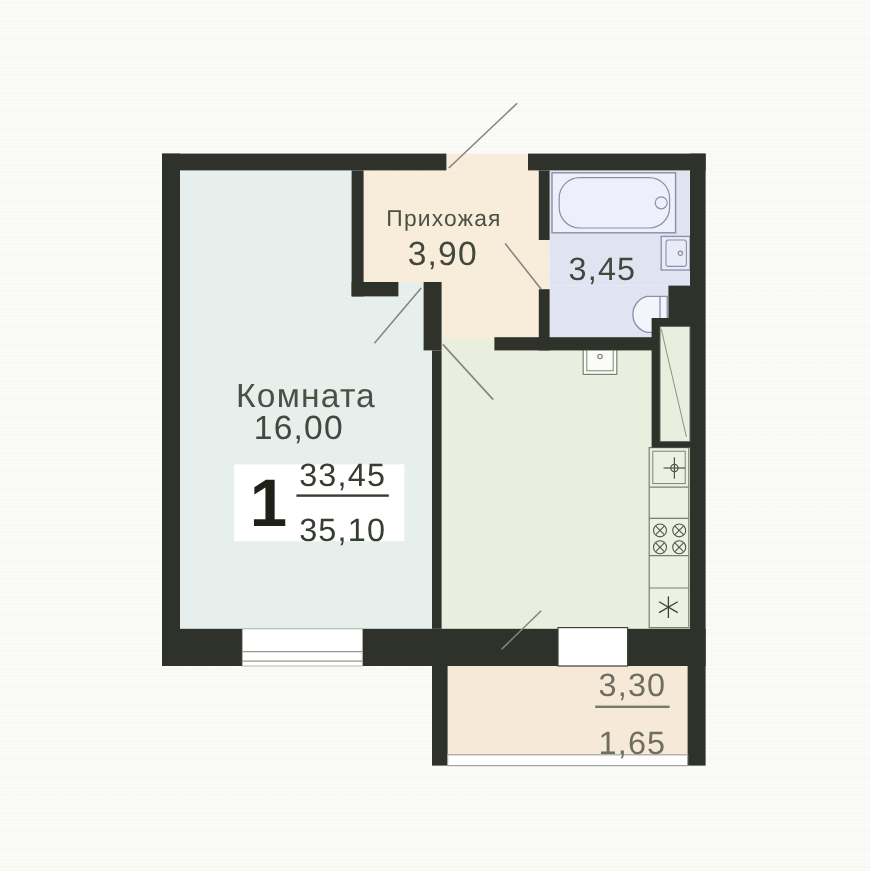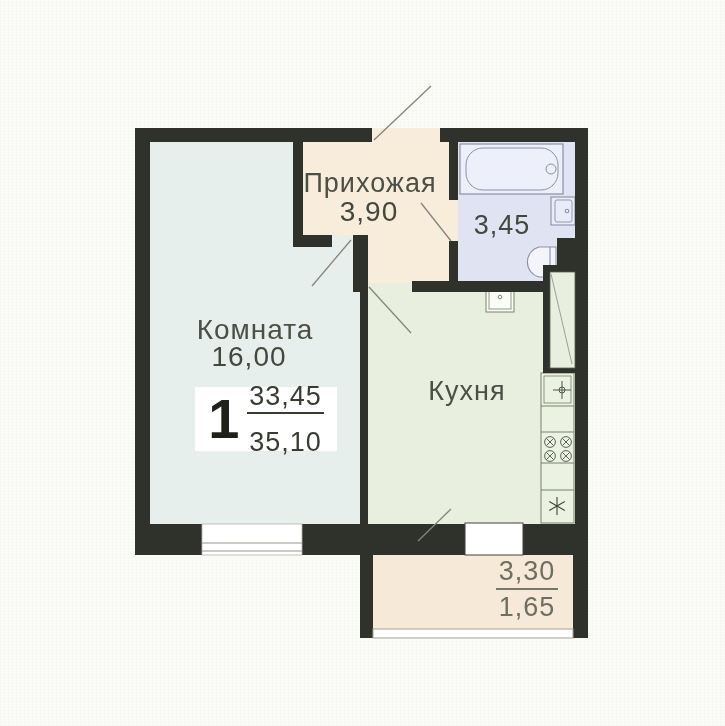--- a/index.html
+++ b/index.html
@@ -23,21 +23,21 @@
   }
   .badge .count{font-size:56px;font-weight:700;color:#1d2118;line-height:0.9;}
   .badge .frac{font-size:27px;color:#383d33;line-height:1.12;text-align:center;letter-spacing:1px;}
   .badge .frac .top{display:block;border-bottom:2px solid #383d33;padding:0 2px 1px 2px;text-align:right;}
   .badge .frac .bot{display:block;padding-top:13px;}
   .balcony-frac{
     position:absolute;left:496px;top:556px;width:62px;text-align:center;
     font-size:27px;color:#6e6e62;letter-spacing:1px;line-height:1.15;
   }
   .balcony-frac .top{display:block;border-bottom:2px solid #77776a;padding-bottom:1px;}
-  .balcony-frac .bot{display:block;padding-top:2px;}
+  .balcony-frac .bot{display:block;padding-top:14px;}
 </style>
 </head>
 <body>
 
 <div class="page">
 
   <svg width="725" height="726" viewBox="0 0 725 726">
 
     <g>
       <rect x="372" y="128" width="68" height="14" fill="#f8ecda"></rect>
@@ -143,27 +143,26 @@
 
     <g stroke="#85857d" stroke-width="1.3">
       <line x1="374" y1="140" x2="431" y2="86"></line>
       <line x1="351" y1="240" x2="312" y2="286"></line>
       <line x1="369" y1="287" x2="411" y2="333"></line>
       <line x1="451" y1="241" x2="421" y2="203"></line>
       <line x1="418" y1="541" x2="451" y2="509"></line>
     </g>
   </svg>
 
-  <div class="lbl" style="left:370px;top:183px;font-size:27px;">Прихожая</div>
+  <div class="lbl" style="left:370px;top:183px;font-size:19px;">Прихожая</div>
   <div class="lbl num" style="left:369px;top:212px;font-size:28px;">3,90</div>
 
   <div class="lbl" style="left:255px;top:330px;font-size:28px;">Комната</div>
   <div class="lbl num" style="left:249px;top:357px;font-size:28px;">16,00</div>
 
-  <div class="lbl" style="left:467px;top:391px;font-size:27px;">Кухня</div>
 
   <div class="lbl num" style="left:502px;top:225px;font-size:27px;">3,45</div>
 
   <div class="badge">
     <span class="count">1</span>
     <span class="frac">
       <span class="top">33,45</span>
       <span class="bot">35,10</span>
     </span>
   </div>

